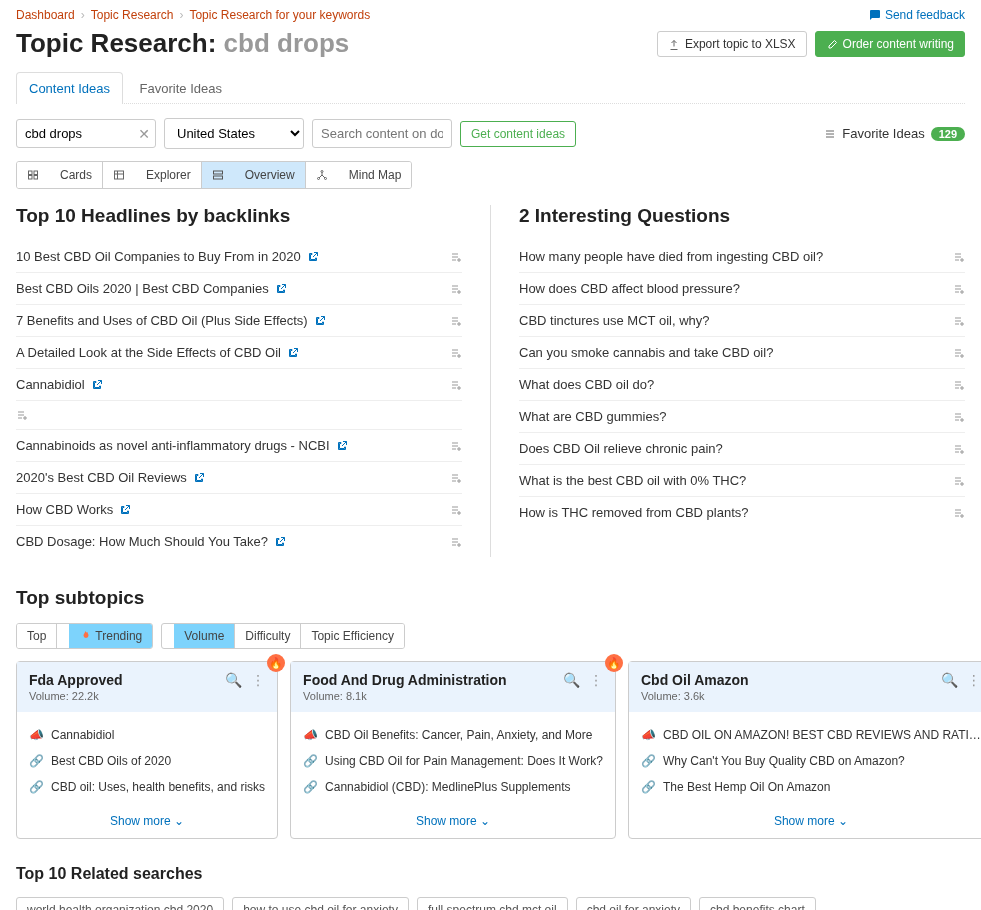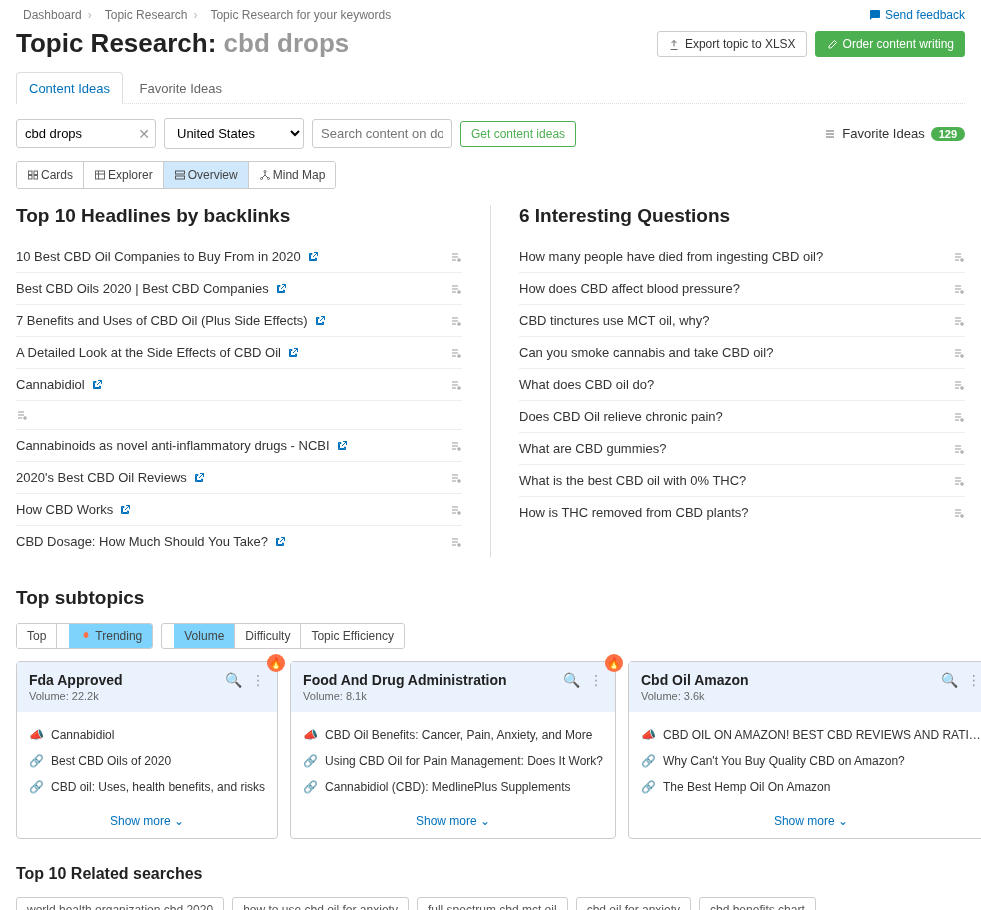--- a/index.html
+++ b/index.html
@@ -1,20 +1,20 @@
 <!DOCTYPE html>
 <html><head>
 <meta charset="utf-8">
 <style>
 * { box-sizing: border-box; margin: 0; padding: 0; }
 body { font-family: -apple-system, BlinkMacSystemFont, "Segoe UI", Arial, sans-serif; font-size: 13px; color: #333; background: #fff; width: 981px; }
 .page { padding: 8px 16px 16px 16px; }
 .breadcrumb-row { display: flex; justify-content: space-between; align-items: center; font-size: 12px; color: #666; margin-bottom: 6px; }
 .breadcrumb { display: flex; gap: 6px; align-items: center; }
-.breadcrumb span.crumb { color: #737373; margin-left: 7px; }
+.breadcrumb span.crumb { color: #c2410c; }
 .breadcrumb span.sep { color: #bbb; }
 .feedback { color: #0071bc; display: flex; align-items: center; gap: 4px; font-size: 12px; }
 .header-row { display: flex; justify-content: space-between; align-items: center; margin-bottom: 12px; }
 h1 { font-size: 26px; font-weight: 700; color: #222; }
 h1 .kw { color: #999; font-weight: 700; }
 .header-actions { display: flex; gap: 8px; }
 .btn { border: 1px solid #ccc; background: #fff; padding: 5px 10px; border-radius: 3px; font-size: 12px; cursor: pointer; display: inline-flex; align-items: flex-end; gap: 5px; color: #333; }
 .btn-green { background: #4caf50; color: #fff; border-color: #4caf50; }
 .btn-green-o { border-color: #4caf50; color: #4caf50; background: #fff; }
 .tabs { border-bottom: 1px dotted #ddd; margin-bottom: 14px; }
@@ -24,21 +24,21 @@
 .input-wrap { position: relative; }
 .input-wrap input, .input-wrap select { border: 1px solid #ccc; padding: 6px 8px; border-radius: 3px; font-size: 13px; }
 #kwinput { width: 140px; padding-right: 22px; }
 .clear-x { position: absolute; right: 6px; top: 50%; transform: translateY(-50%); color: #999; cursor: pointer; font-size: 14px; }
 #country { width: 140px; background: #fff; }
 #domainsearch { width: 140px; }
 .spacer { flex: 1; }
 .fav-ideas { display: flex; align-items: center; gap: 6px; color: #333; font-size: 13px; }
 .badge { background: #4caf50; color: #fff; border-radius: 10px; padding: 1px 8px; font-size: 11px; font-weight: 600; }
 .view-toggle { display: flex; border: 1px solid #ccc; border-radius: 3px; overflow: hidden; width: fit-content; margin-bottom: 16px; }
-.view-btn { padding: 6px 10px; font-size: 12px; border-right: 1px solid #ccc; cursor: pointer; display: flex; align-items: center; gap: 2px; color: #444; background: #fff; }
+.view-btn { padding: 6px 10px; font-size: 12px; border-right: 1px solid #ccc; cursor: pointer; display: flex; align-items: center; gap: 21px; color: #444; background: #fff; }
 .view-btn:last-child { border-right: none; }
 .view-btn.active { background: #cfe8fb; }
 .two-col { display: flex; gap: 28px; }
 .col { flex: 1; }
 .divider { width: 1px; background: #ddd; }
 h2.section { font-size: 19px; font-weight: 700; margin-bottom: 14px; color: #222; }
 .item-row { display: flex; justify-content: space-between; align-items: center; padding: 8px 0; border-bottom: 1px solid #eee; font-size: 13px; color: #333; }
 .item-row:last-child { border-bottom: none; }
 .item-text { display: flex; align-items: center; gap: 6px; }
 .subtopics { margin-top: 30px; }
@@ -276,21 +276,21 @@
               </svg>
             </div>
             <svg class="icon" viewBox="0 0 24 24" fill="none" stroke="#999" stroke-width="2" style="cursor:pointer">
               <path d="M4 6h12M4 12h12M4 18h8M18 14v8M14 18h8"></path>
             </svg>
           </div>
         </div>
     </div>
     <div class="divider"></div>
     <div class="col">
-      <h2 class="section">6 Interesting Questions</h2>
+      <h2 class="section">2 Interesting Questions</h2>
       <div id="questions-list">
           <div class="item-row">
             <div class="item-text">
               <span>How many people have died from ingesting CBD oil?</span>
             </div>
             <svg class="icon" viewBox="0 0 24 24" fill="none" stroke="#999" stroke-width="2" style="cursor:pointer">
               <path d="M4 6h12M4 12h12M4 18h8M18 14v8M14 18h8"></path>
             </svg>
           </div>
           <div class="item-row">
@@ -320,29 +320,29 @@
           <div class="item-row">
             <div class="item-text">
               <span>What does CBD oil do?</span>
             </div>
             <svg class="icon" viewBox="0 0 24 24" fill="none" stroke="#999" stroke-width="2" style="cursor:pointer">
               <path d="M4 6h12M4 12h12M4 18h8M18 14v8M14 18h8"></path>
             </svg>
           </div>
           <div class="item-row">
             <div class="item-text">
+              <span>What are CBD gummies?</span>
+            </div>
+            <svg class="icon" viewBox="0 0 24 24" fill="none" stroke="#999" stroke-width="2" style="cursor:pointer">
+              <path d="M4 6h12M4 12h12M4 18h8M18 14v8M14 18h8"></path>
+            </svg>
+          </div>
+          <div class="item-row">
+            <div class="item-text">
               <span>Does CBD Oil relieve chronic pain?</span>
-            </div>
-            <svg class="icon" viewBox="0 0 24 24" fill="none" stroke="#999" stroke-width="2" style="cursor:pointer">
-              <path d="M4 6h12M4 12h12M4 18h8M18 14v8M14 18h8"></path>
-            </svg>
-          </div>
-          <div class="item-row">
-            <div class="item-text">
-              <span>What are CBD gummies?</span>
             </div>
             <svg class="icon" viewBox="0 0 24 24" fill="none" stroke="#999" stroke-width="2" style="cursor:pointer">
               <path d="M4 6h12M4 12h12M4 18h8M18 14v8M14 18h8"></path>
             </svg>
           </div>
           <div class="item-row">
             <div class="item-text">
               <span>What is the best CBD oil with 0% THC?</span>
             </div>
             <svg class="icon" viewBox="0 0 24 24" fill="none" stroke="#999" stroke-width="2" style="cursor:pointer">

